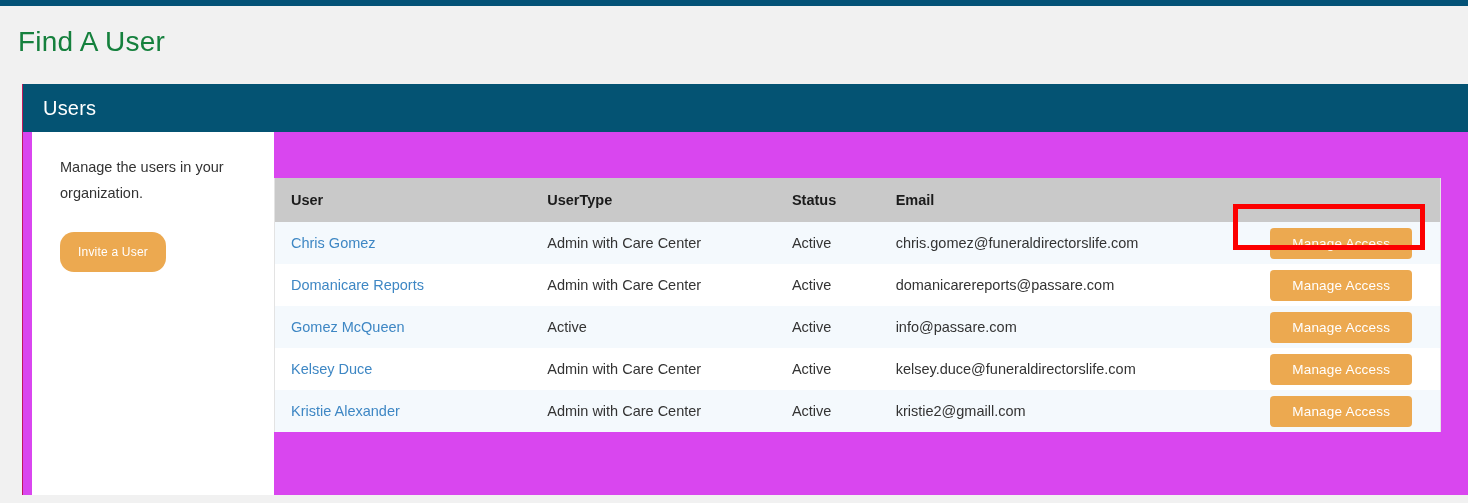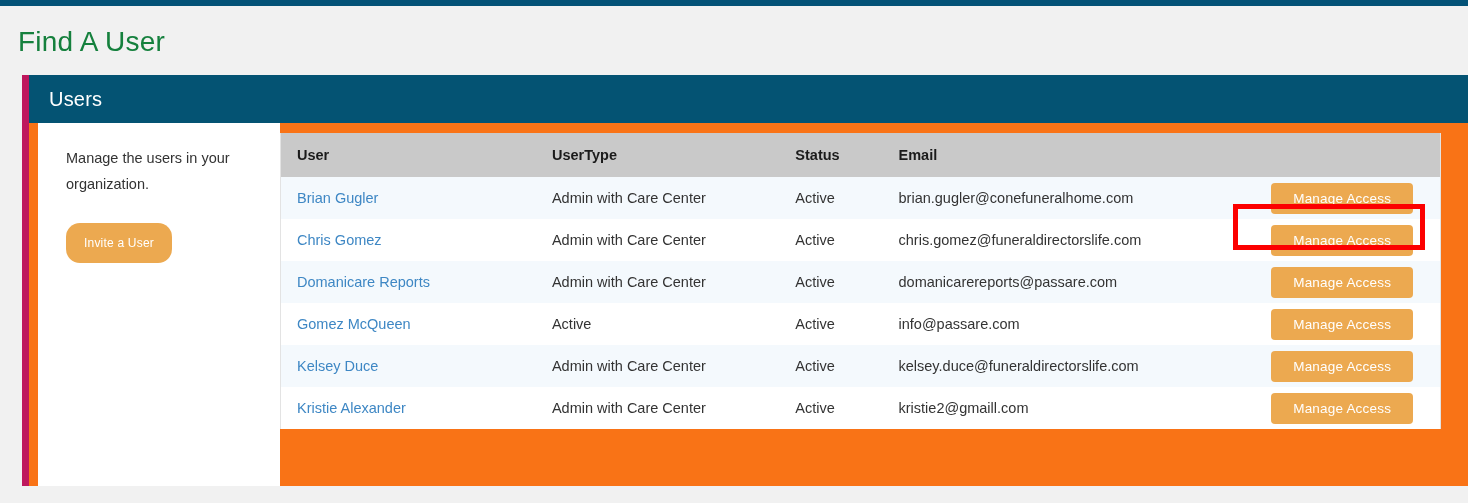--- a/index.html
+++ b/index.html
@@ -33,25 +33,25 @@
     font-weight: 400;
     color: #15803d;
     letter-spacing: 0.2px;
     white-space: nowrap;
   }
 
   
   .card {
     position: absolute;
     left: 22px;
-    top: 75px;
+    top: 84px;
     width: 1446px;
     height: 411px;
-    background: #f97316;
-    border-left: 7px solid #be185d;
+    background: #d946ef;
+    border-left: 1px solid #be185d;
     box-sizing: border-box;
   }
 
   .card-header {
     height: 48px;
     background: #045373;
     display: flex;
     align-items: center;
     padding-left: 20px;
     box-sizing: border-box;
@@ -99,20 +99,21 @@
     letter-spacing: 0.2px;
   }
 
   
   .table-wrap {
     flex: 1 1 auto;
     padding-top: 10px;
     padding-right: 27px;
     box-sizing: border-box;
     position: relative;
+    margin-top: 36px;
   }
   table.users {
     border-collapse: collapse;
     width: 100%;
     table-layout: fixed;
     border-left: 1px solid #e3e3e3;
     border-right: 1px solid #e3e3e3;
   }
   table.users thead th {
     background: #c9c9c9;
@@ -214,27 +215,20 @@
           <tr>
             <th>User</th>
             <th>UserType</th>
             <th>Status</th>
             <th>Email</th>
             <th></th>
           </tr>
         </thead>
         <tbody>
 
-          <tr>
-            <td class="cell-user"><a>Brian Gugler</a></td>
-            <td>Admin with Care Center</td>
-            <td>Active</td>
-            <td>brian.gugler@conefuneralhome.com</td>
-            <td class="cell-action"><button class="manage-btn">Manage Access</button></td>
-          </tr>
 
           <tr>
             <td class="cell-user"><a>Chris Gomez</a></td>
             <td>Admin with Care Center</td>
             <td>Active</td>
             <td>chris.gomez@funeraldirectorslife.com</td>
             <td class="cell-action"><button class="manage-btn">Manage Access</button></td>
           </tr>
 
           <tr>

